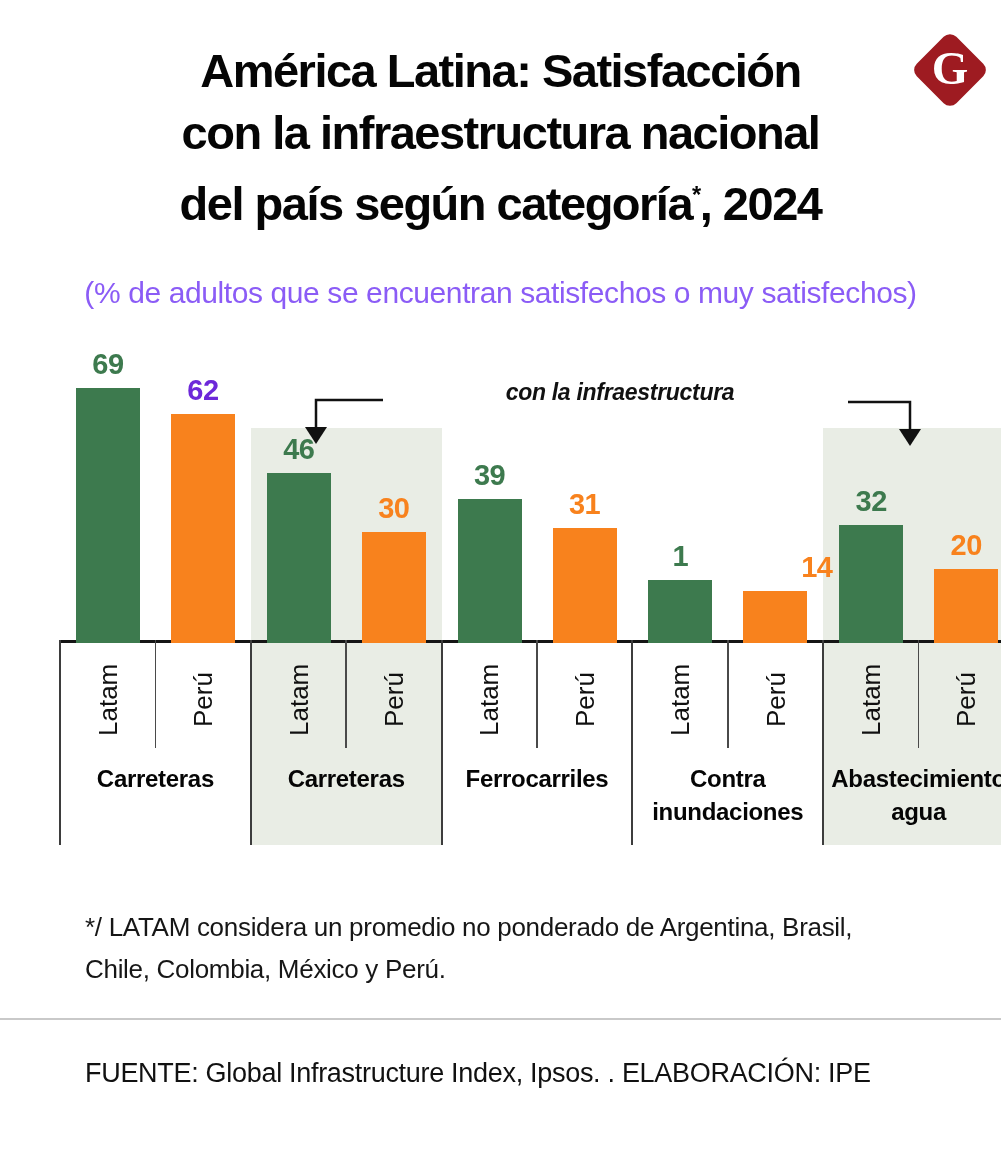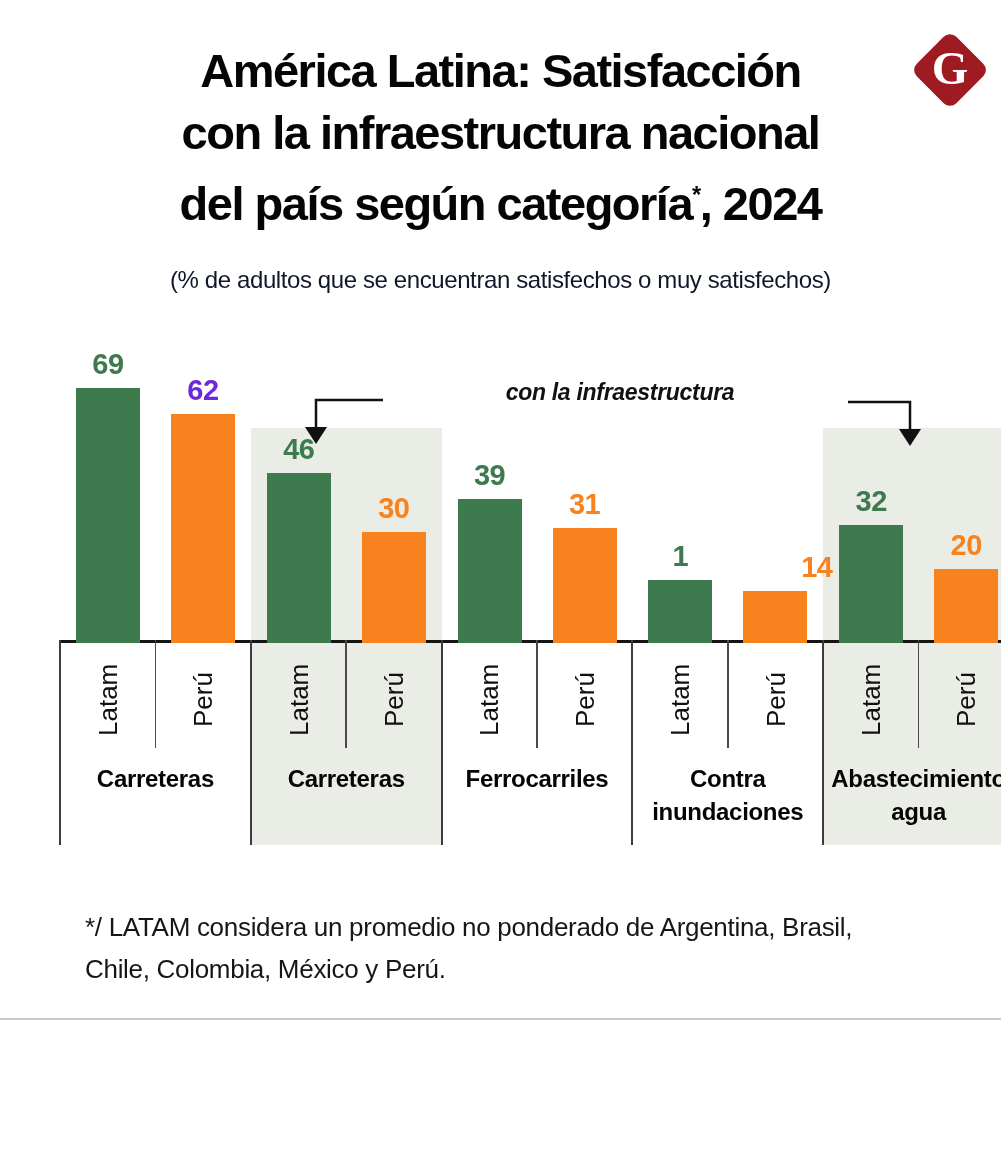--- a/index.html
+++ b/index.html
@@ -12,22 +12,22 @@
   .abs { position:absolute; }
 
   
   .title {
     top:40px; left:0; width:100%;
     text-align:center; font-weight:bold; font-size:47px;
     line-height:62px; letter-spacing:-1.5px; color:#050505;
   }
   .title sup { font-size:0.5em; vertical-align:super; }
   .subtitle {
-    top:266px; left:0; width:100%;
-    text-align:center; font-size:24px; letter-spacing:-0.4px; color:#0f172a;
+    top:276px; left:0; width:100%;
+    text-align:center; font-size:30px; letter-spacing:-0.4px; color:#8b5cf6;
   }
 
   
   .logo-wrap { left:905px; top:25px; width:90px; height:90px; }
   .logo-diamond {
     position:absolute; left:17px; top:17px; width:56px; height:56px;
     background:#9e1b21; border-radius:9px; transform:rotate(45deg);
   }
   .logo-letter {
     position:absolute; left:0; top:0; width:90px; height:90px;
@@ -147,14 +147,15 @@
 
   <svg class="arrows" width="1001" height="1152" viewBox="0 0 1001 1152">
     <path d="M 383 400 L 316 400 L 316 428" fill="none" stroke="#111" stroke-width="2.5"></path>
     <polygon points="305,427 327,427 316,444" fill="#111"></polygon>
     <path d="M 848 402 L 910 402 L 910 430" fill="none" stroke="#111" stroke-width="2.5"></path>
     <polygon points="899,429 921,429 910,446" fill="#111"></polygon>
   </svg>
 
   <div class="abs footnote">*/ LATAM considera un promedio no ponderado de Argentina, Brasil, Chile, Colombia, México y Perú.</div>
   <div class="abs divider"></div>
+  <div class="abs source">FUENTE: Global Infrastructure Index, Ipsos. . ELABORACIÓN: IPE</div>
 
 </div>
 
 </body></html>

